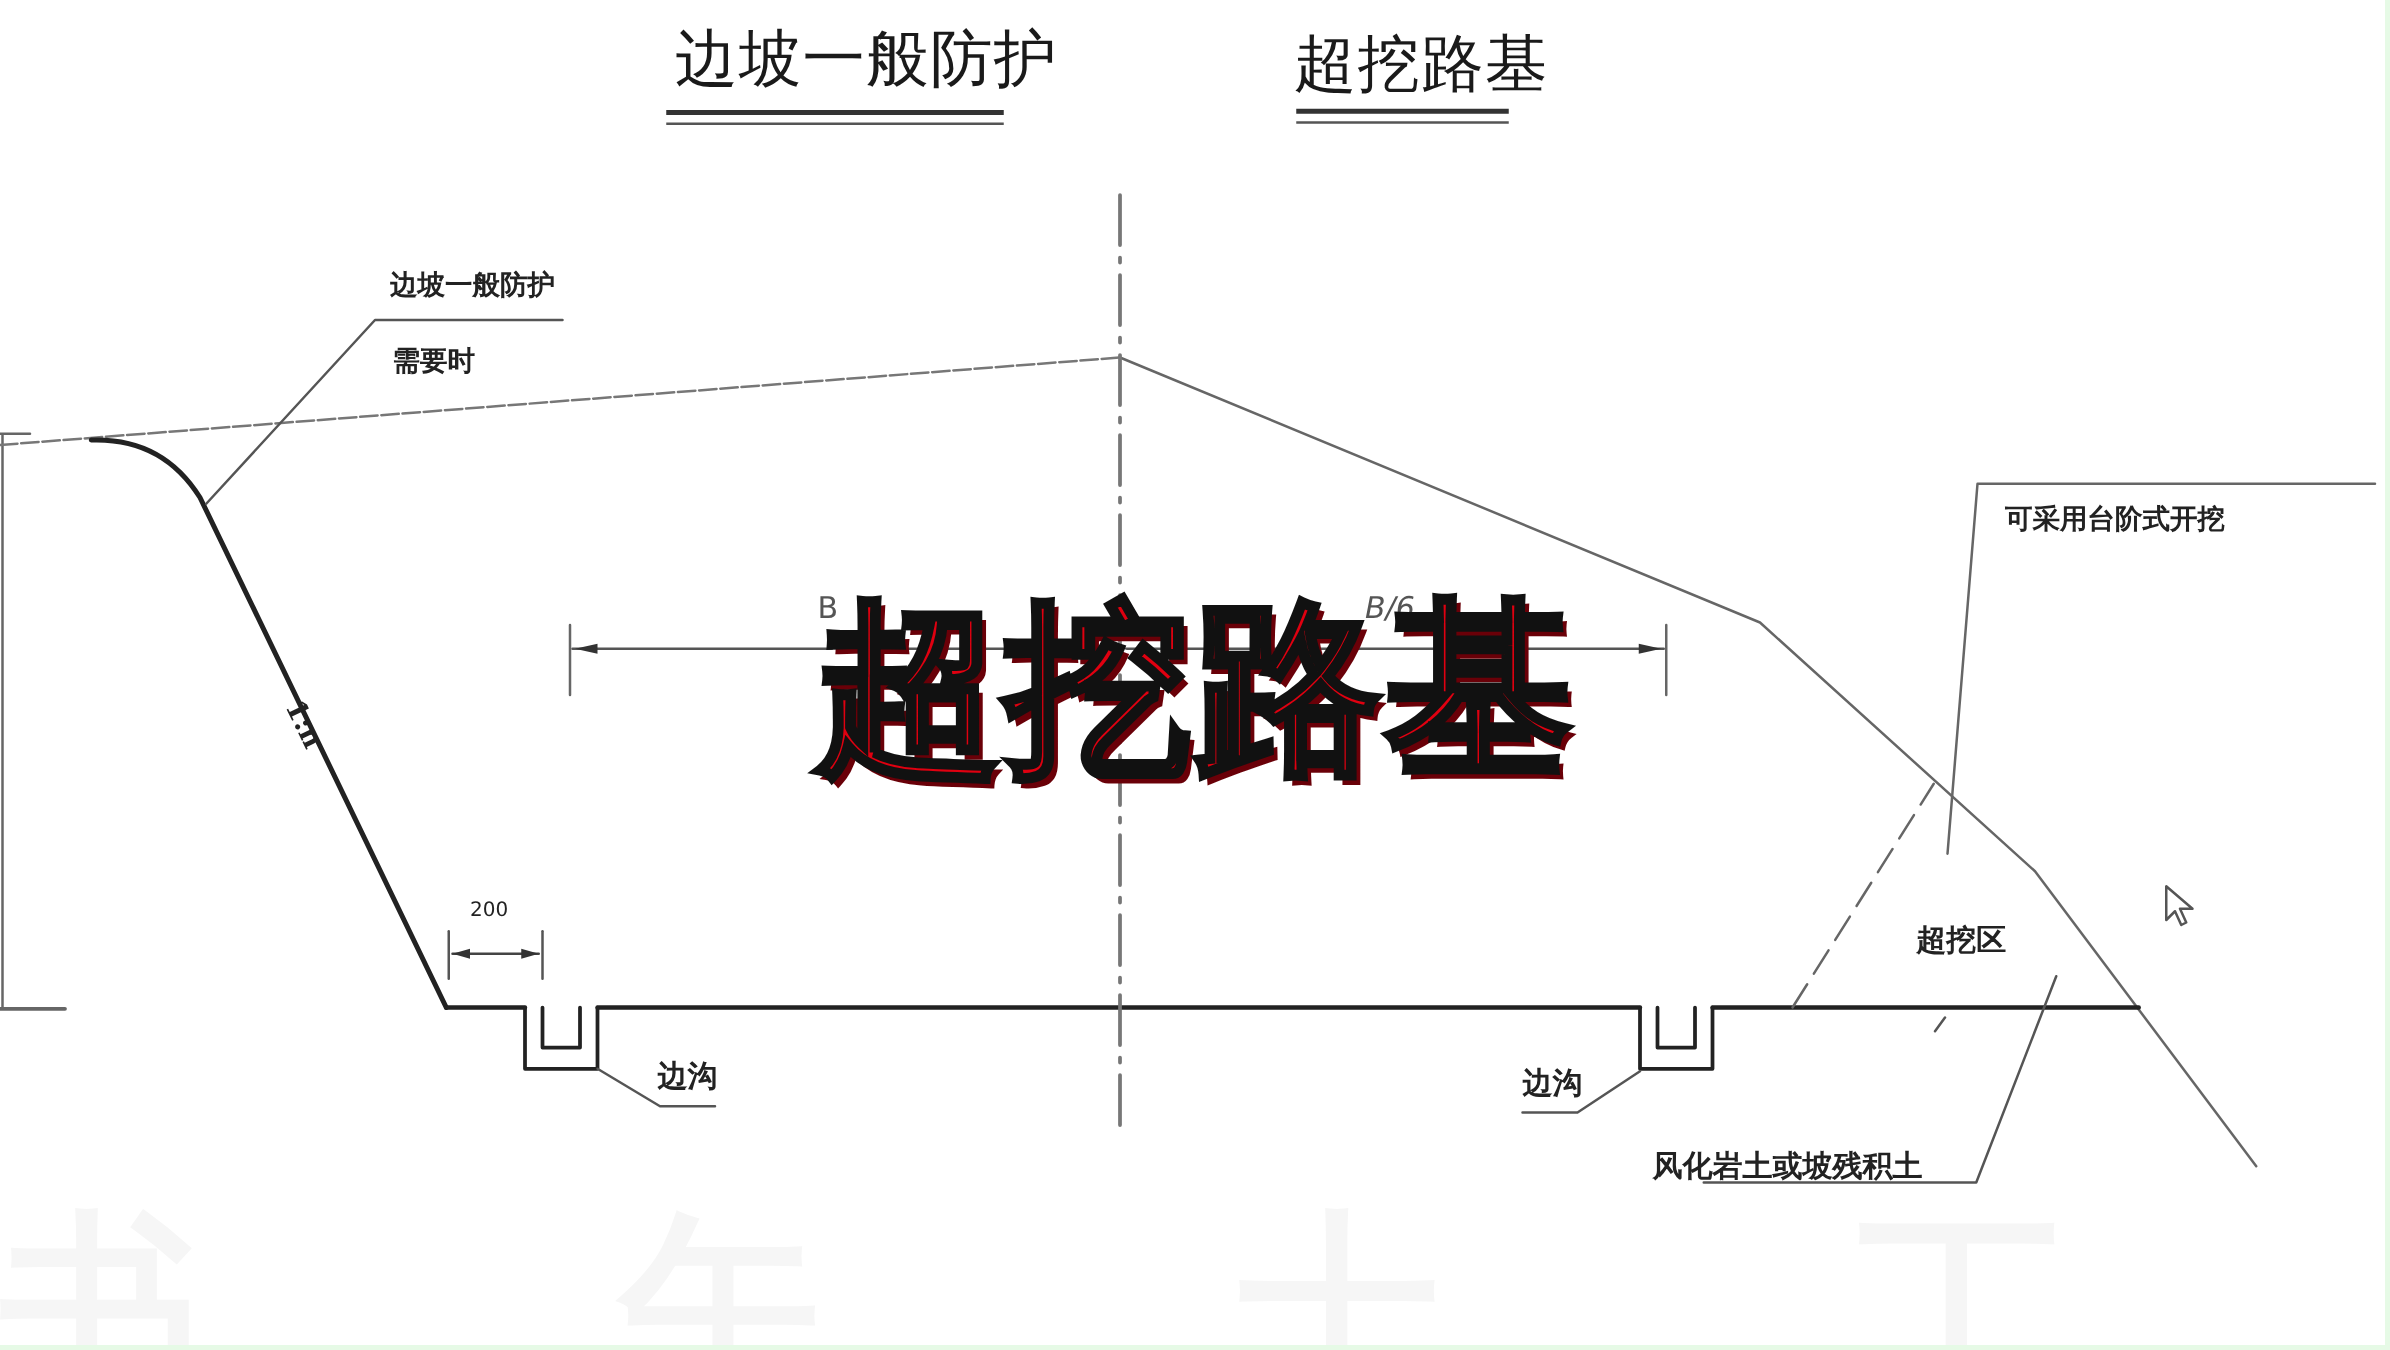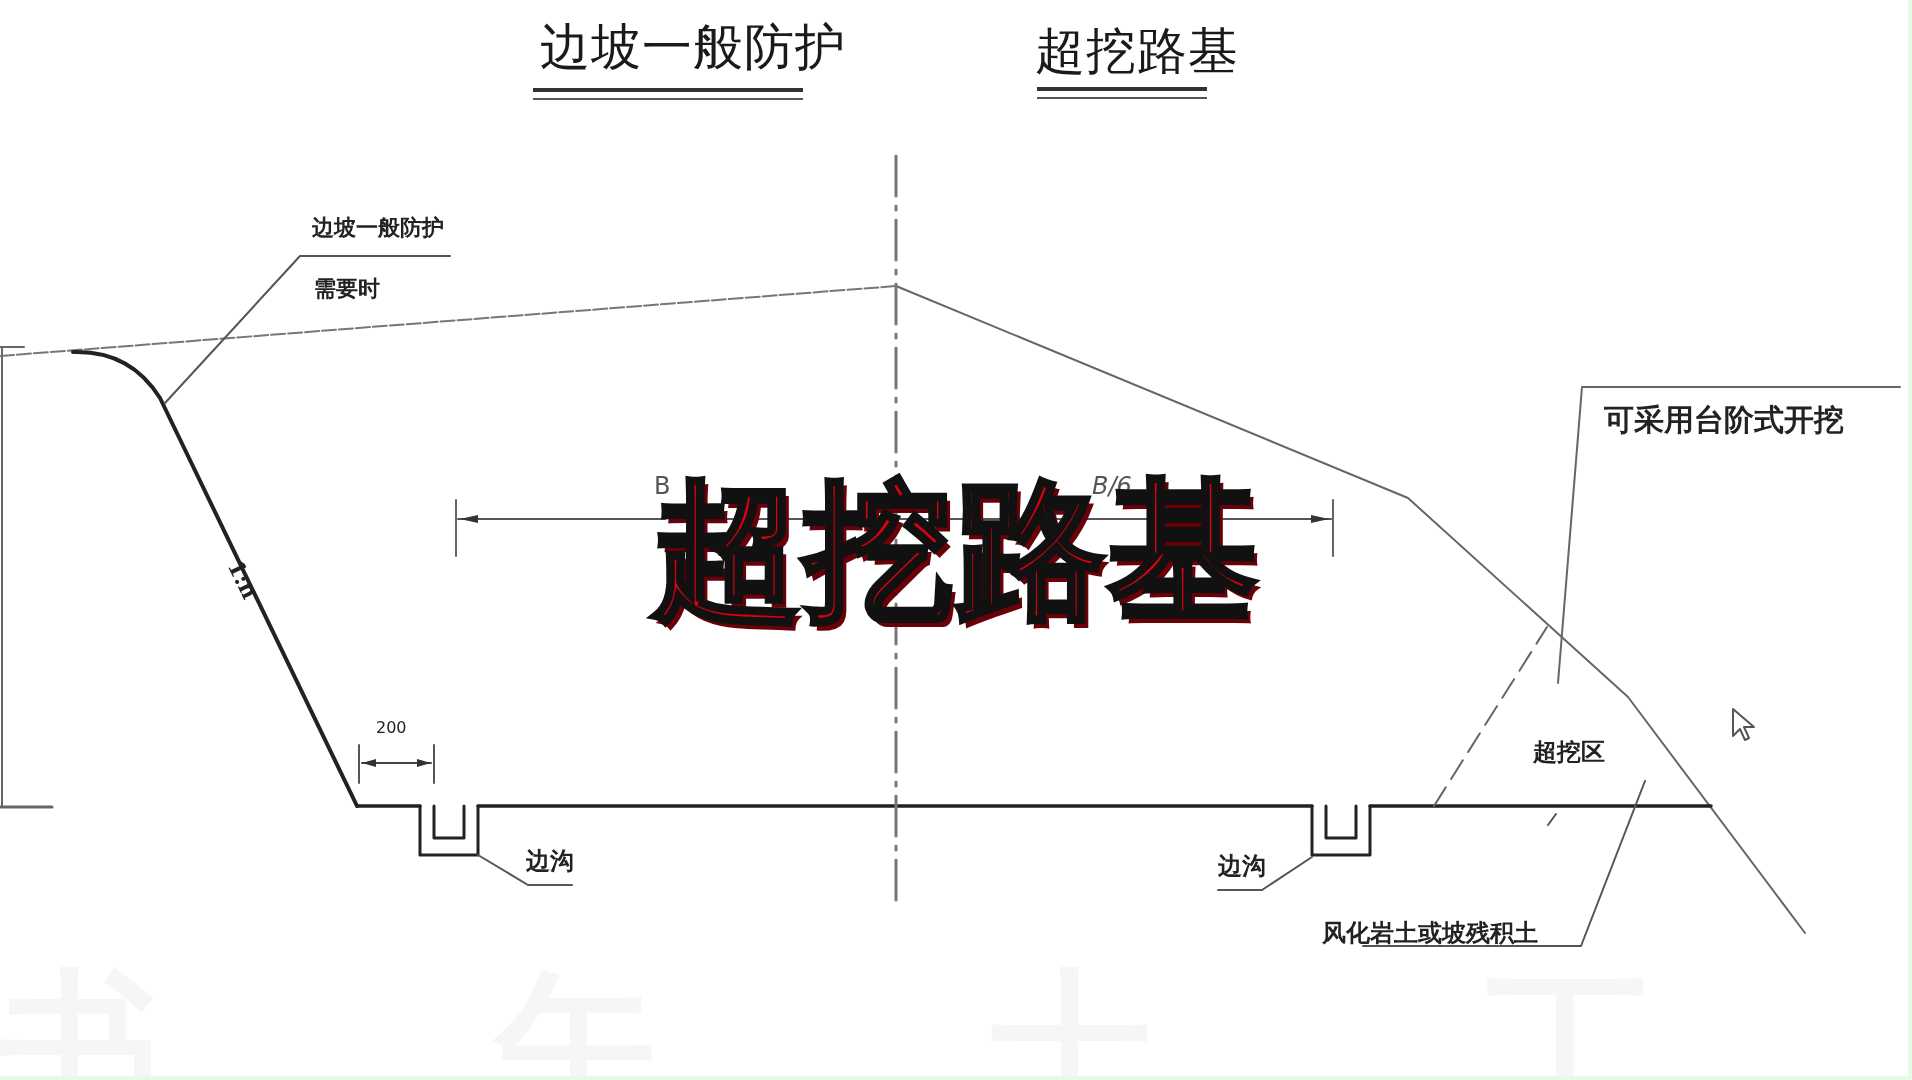--- a/index.html
+++ b/index.html
@@ -90,21 +90,21 @@
   <div class="lbl" style="left:312px; top:213px; font-size:22px;">边坡一般防护</div>
   <div class="lbl" style="left:314px; top:274px; font-size:22px;">需要时</div>
 
   <div class="lbl" style="left:246px; top:556px; font-size:22px; transform:rotate(64deg); transform-origin:left top; font-family:'DejaVu Serif', serif;">1:n</div>
 
   <div class="lbl" style="left:376px; top:718px; font-size:16px; font-weight:normal;">200</div>
 
   <div class="lbl" style="left:526px; top:845px; font-size:24px;">边沟</div>
   <div class="lbl" style="left:1218px; top:850px; font-size:24px;">边沟</div>
 
-  <div class="lbl" style="left:1604px; top:400px; font-size:30px;">可采用台阶式开挖</div>
+  <div class="lbl" style="left:1604px; top:400px; font-size:22px;">可采用台阶式开挖</div>
 
   <div class="lbl" style="left:1533px; top:736px; font-size:24px;">超挖区</div>
   <div class="lbl" style="left:1322px; top:917px; font-size:24px;text-align:center;">风化岩土或坡残积土</div>
 
   <div class="lbl" style="left:654px; top:472px; font-size:24px; color:#555; font-weight:normal;">B</div>
   <div class="lbl" style="left:1092px; top:472px; font-size:24px; color:#555; font-weight:normal; font-style:italic;">B/6</div>
 
   <div class="big-title">超挖路基</div>
 
   <svg class="cursor" width="30" height="40" viewBox="0 0 30 40">

